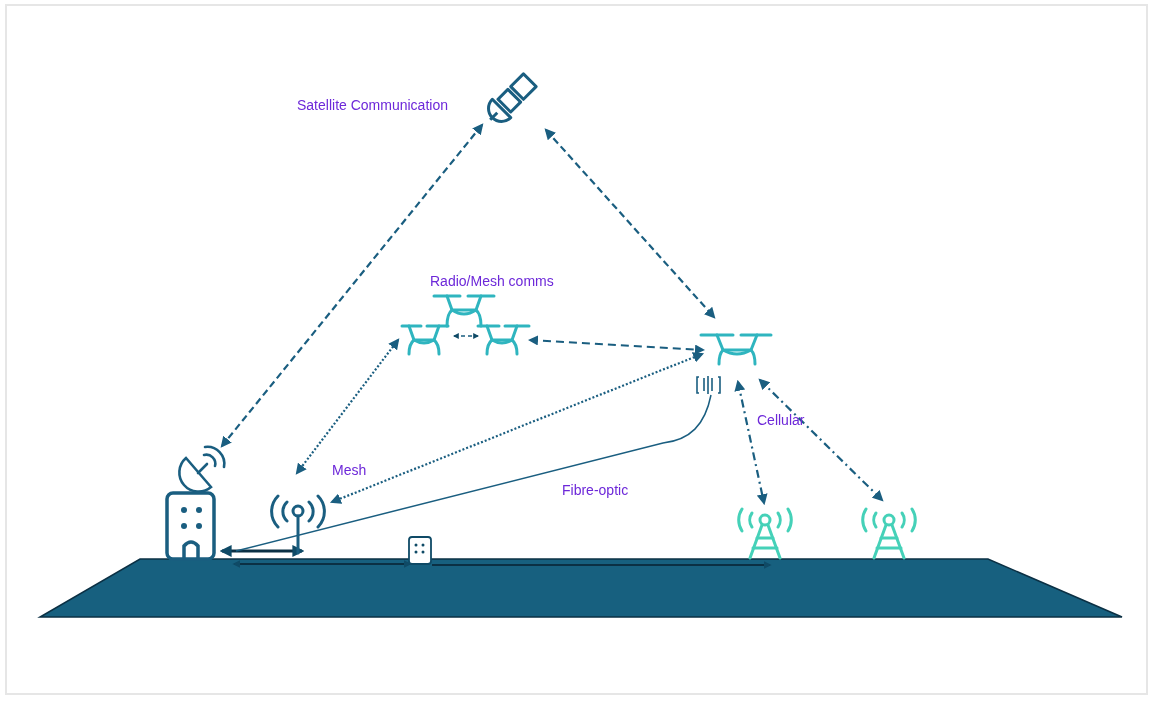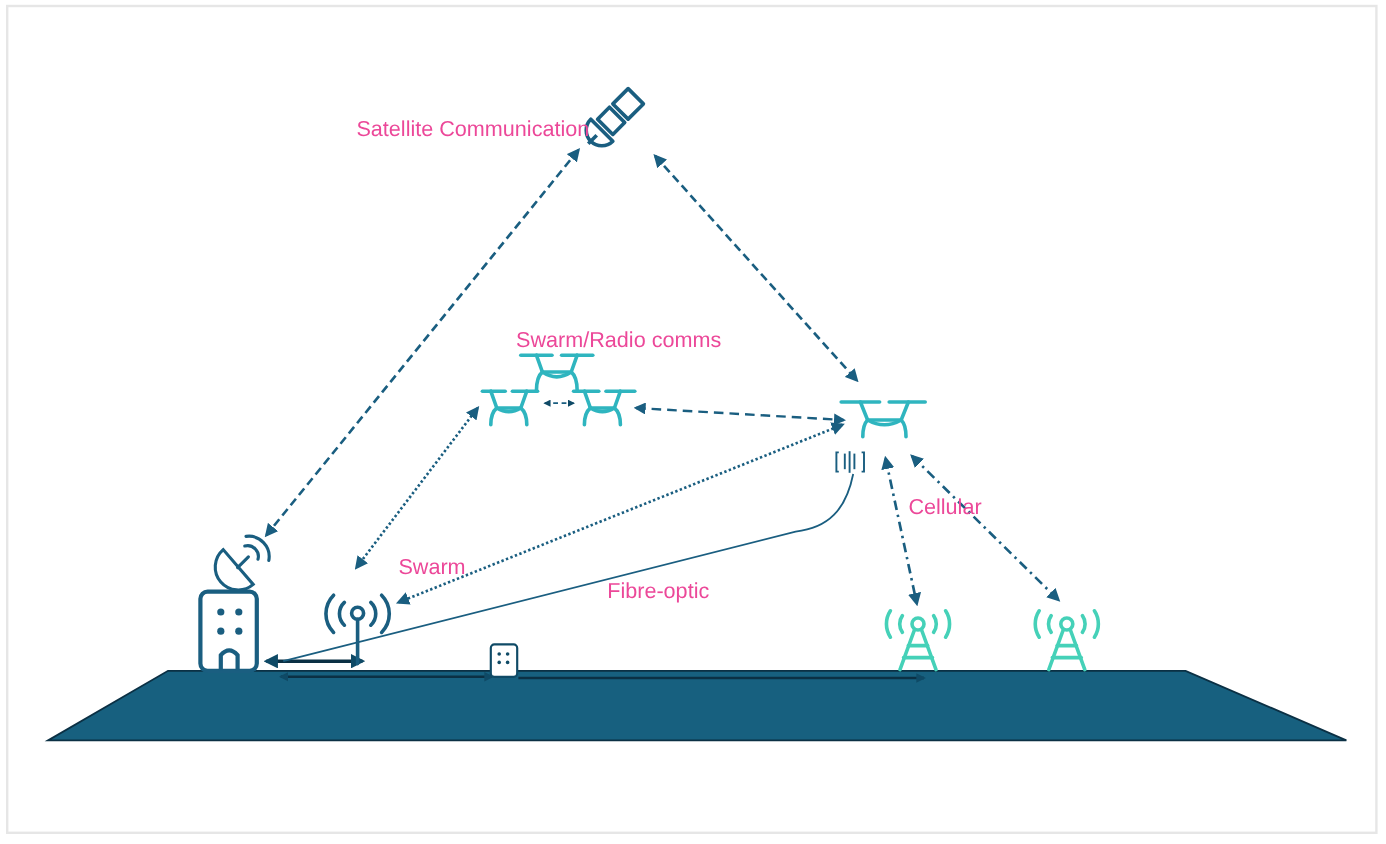--- a/index.html
+++ b/index.html
@@ -1,19 +1,19 @@
 <!DOCTYPE html>
 <html><head>
   <meta charset="utf-8">
   <style>
     html, body { margin: 0; padding: 0; background: #ffffff; }
     body { width: 1155px; height: 703px; position: relative; overflow: hidden; font-family: "Liberation Sans", sans-serif; }
     .frame { position: absolute; left: 5px; top: 4px; width: 1143px; height: 691px; border: 2px solid #e6e6e6; box-sizing: border-box; background: #fff; }
     svg.diagram { position: absolute; left: 0; top: 0; }
-    .lbl { position: absolute; font-family: "Liberation Sans", sans-serif; font-size: 18px; color: #ec4899; white-space: nowrap; }
+    .lbl { position: absolute; font-family: "Liberation Sans", sans-serif; font-size: 14px; color: #6d28d9; white-space: nowrap; }
   </style>
 </head>
 <body>
 
 <div class="frame"></div>
 
 <svg class="diagram" width="1155" height="703" viewBox="0 0 1155 703">
   <defs>
     <marker id="arr" viewBox="0 0 10 10" refX="8" refY="5" markerWidth="5" markerHeight="5" orient="auto-start-reverse">
       <path d="M0,0 L10,5 L0,10 z" fill="#1a5e80"></path>
@@ -147,16 +147,16 @@
     <line x1="-8" y1="18" x2="8" y2="18"></line>
       <line x1="-12" y1="28" x2="12" y2="28"></line>
     <path d="M-13,-7 A12,12 0 0 0 -13,7"></path>
       <path d="M13,-7 A12,12 0 0 1 13,7"></path>
     <path d="M-23,-11 A20,20 0 0 0 -23,11"></path>
       <path d="M23,-11 A20,20 0 0 1 23,11"></path>
   </g>
 </svg>
 
 <div class="lbl" style="left:297px; top:97px;">Satellite Communication</div>
-<div class="lbl" style="left:430px; top:273px;">Swarm/Radio comms</div>
-<div class="lbl" style="left:332px; top:462px;">Swarm</div>
-<div class="lbl" style="left:506px; top:482px;text-align:center;">Fibre-optic</div>
+<div class="lbl" style="left:430px; top:273px;">Radio/Mesh comms</div>
+<div class="lbl" style="left:332px; top:462px;">Mesh</div>
+<div class="lbl" style="left:562px; top:482px;text-align:center;">Fibre-optic</div>
 <div class="lbl" style="left:757px; top:412px;">Cellular</div>
 
 </body></html>

